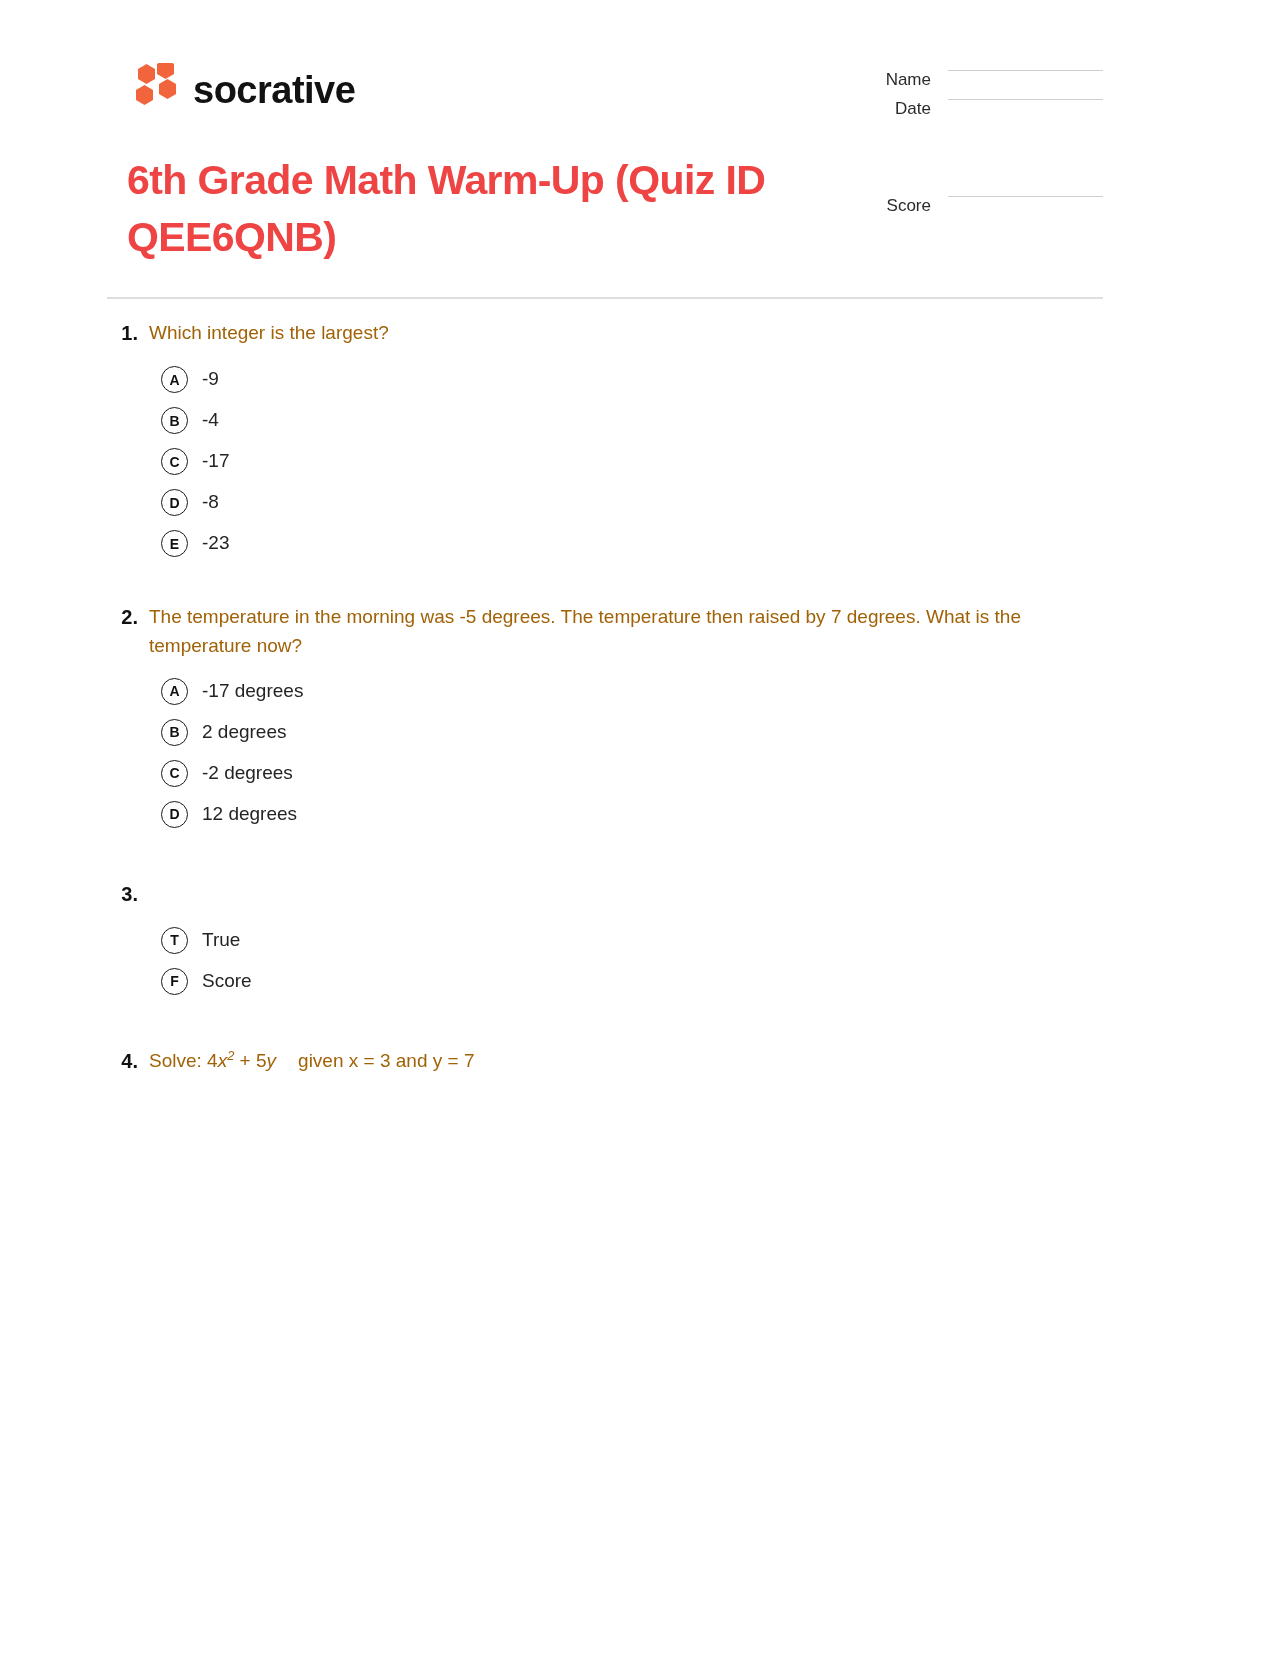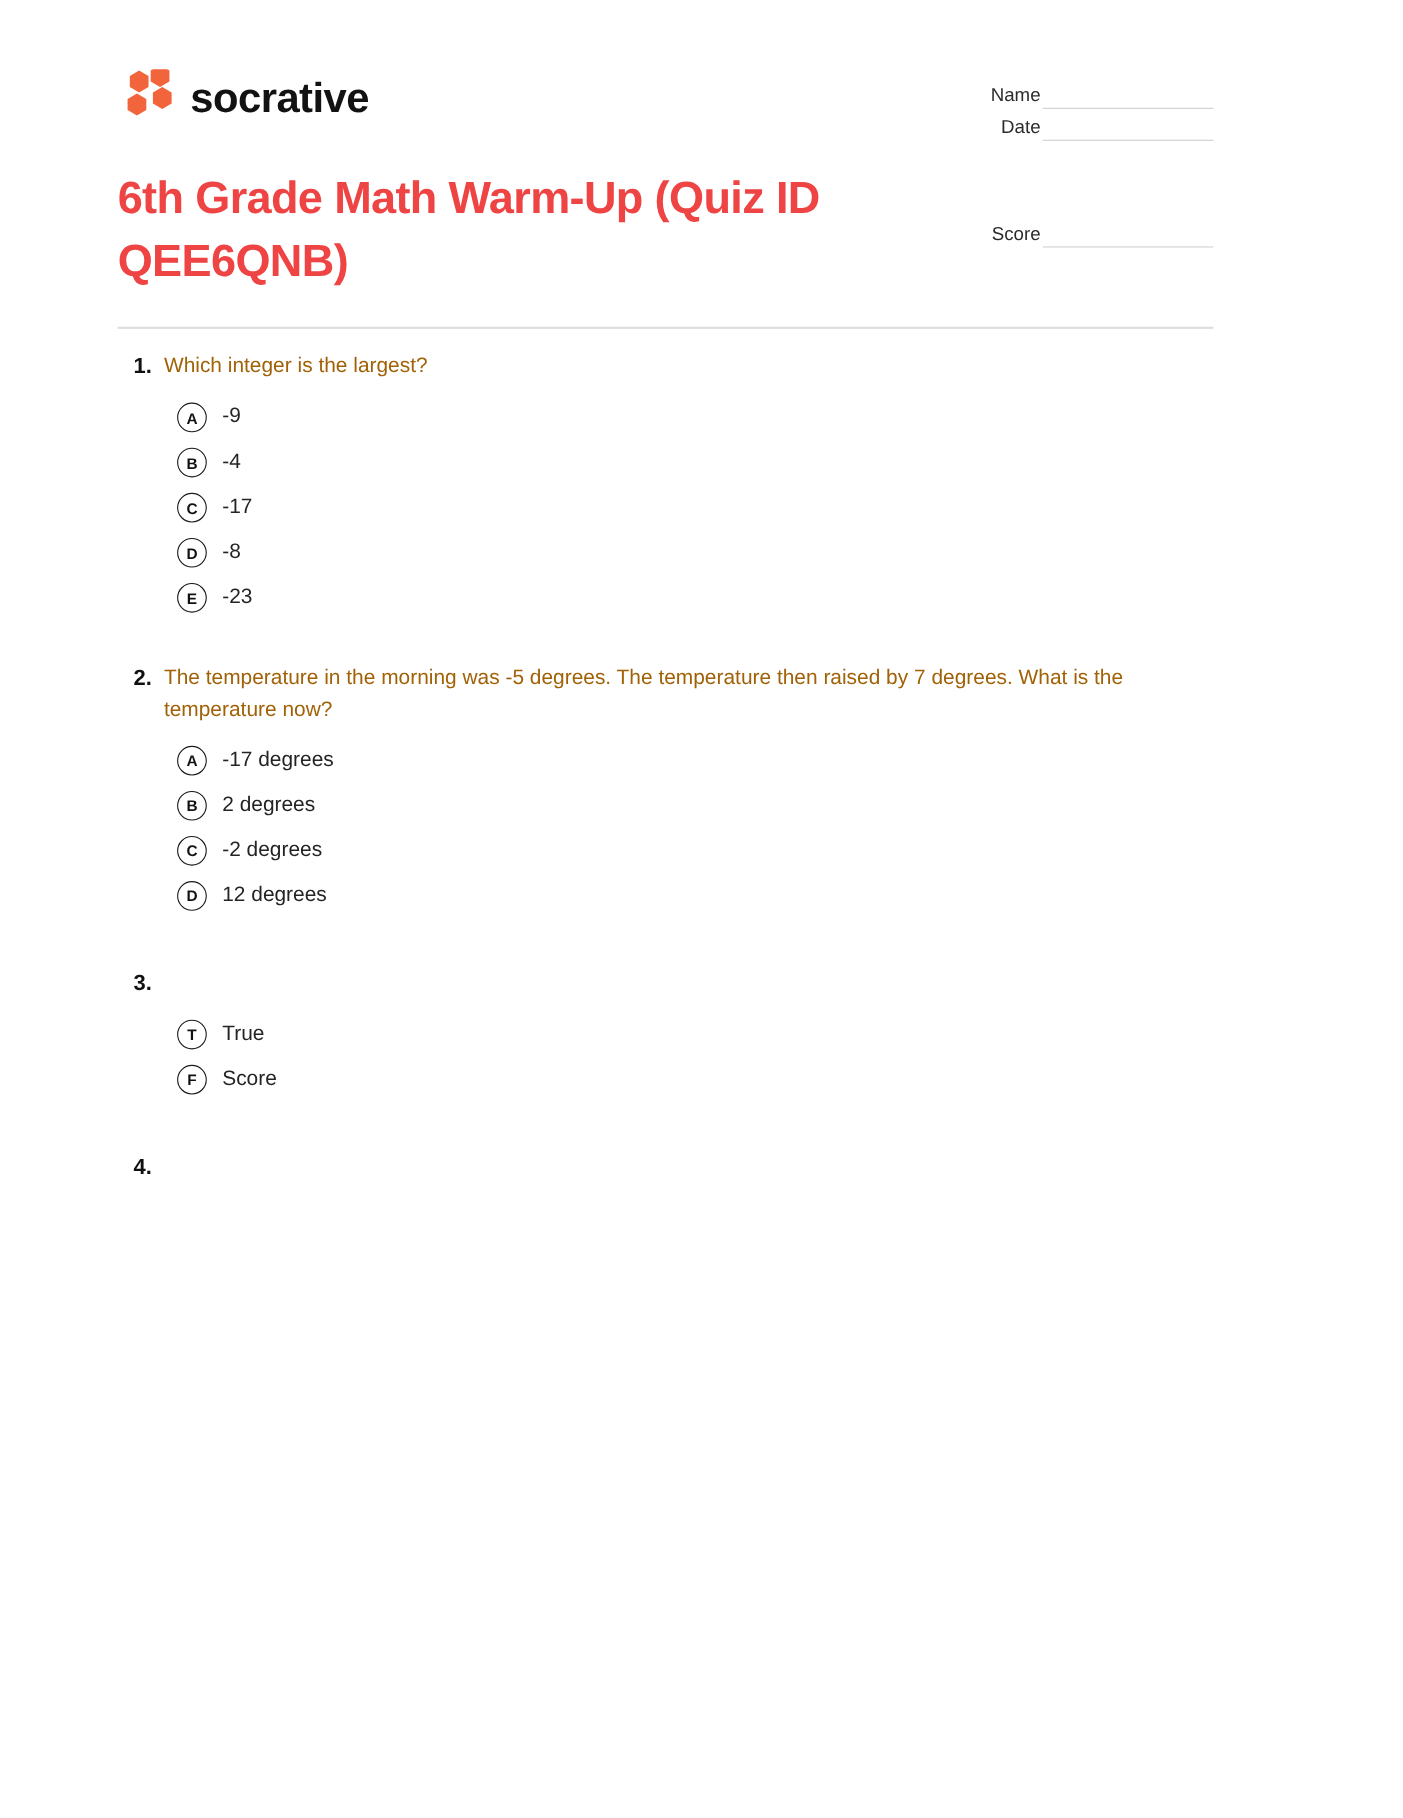--- a/index.html
+++ b/index.html
@@ -28,20 +28,21 @@
     position: absolute;
     left: 107px;
     top: 0;
     width: 996px;
   }
 
   
   .header {
     position: relative;
     height: 232px;
+    margin-left: 20px;
   }
 
   .brand {
     position: absolute;
     left: 0;
     top: 63px;
     display: flex;
     align-items: center;
     gap: 14px;
   }
@@ -64,23 +65,23 @@
 
   .meta {
     position: absolute;
     right: 0;
     top: 70px;
     width: 248px;
   }
 
   .meta-row {
     display: flex;
-    align-items: flex-end;
+    align-items: flex-start;
     justify-content: flex-end;
-    gap: 2px;
+    gap: 17px;
     height: 29px;
   }
 
   .meta-label {
     font-size: 17px;
     color: #2b2b2b;
     line-height: 1.2;
     white-space: nowrap;
     padding-bottom: 2px;
   }
@@ -321,18 +322,19 @@
           <div class="option">
             <span class="bubble">F</span>
             <span class="option-text">Score</span>
           </div>
         </div>
       </div>
 
       <div class="question">
         <div class="q-head">
           <span class="q-num">4.</span>
+          <span class="q-text"><span>Solve: 4</span><span class="mathvar">x</span><sup>2</sup><span> + 5</span><span class="mathvar">y</span><span class="gap"></span><span>given x = 3 and y = 7</span></span>
         </div>
       </div>
 
     </div>
   </div>
 </div>
 
 </body></html>

